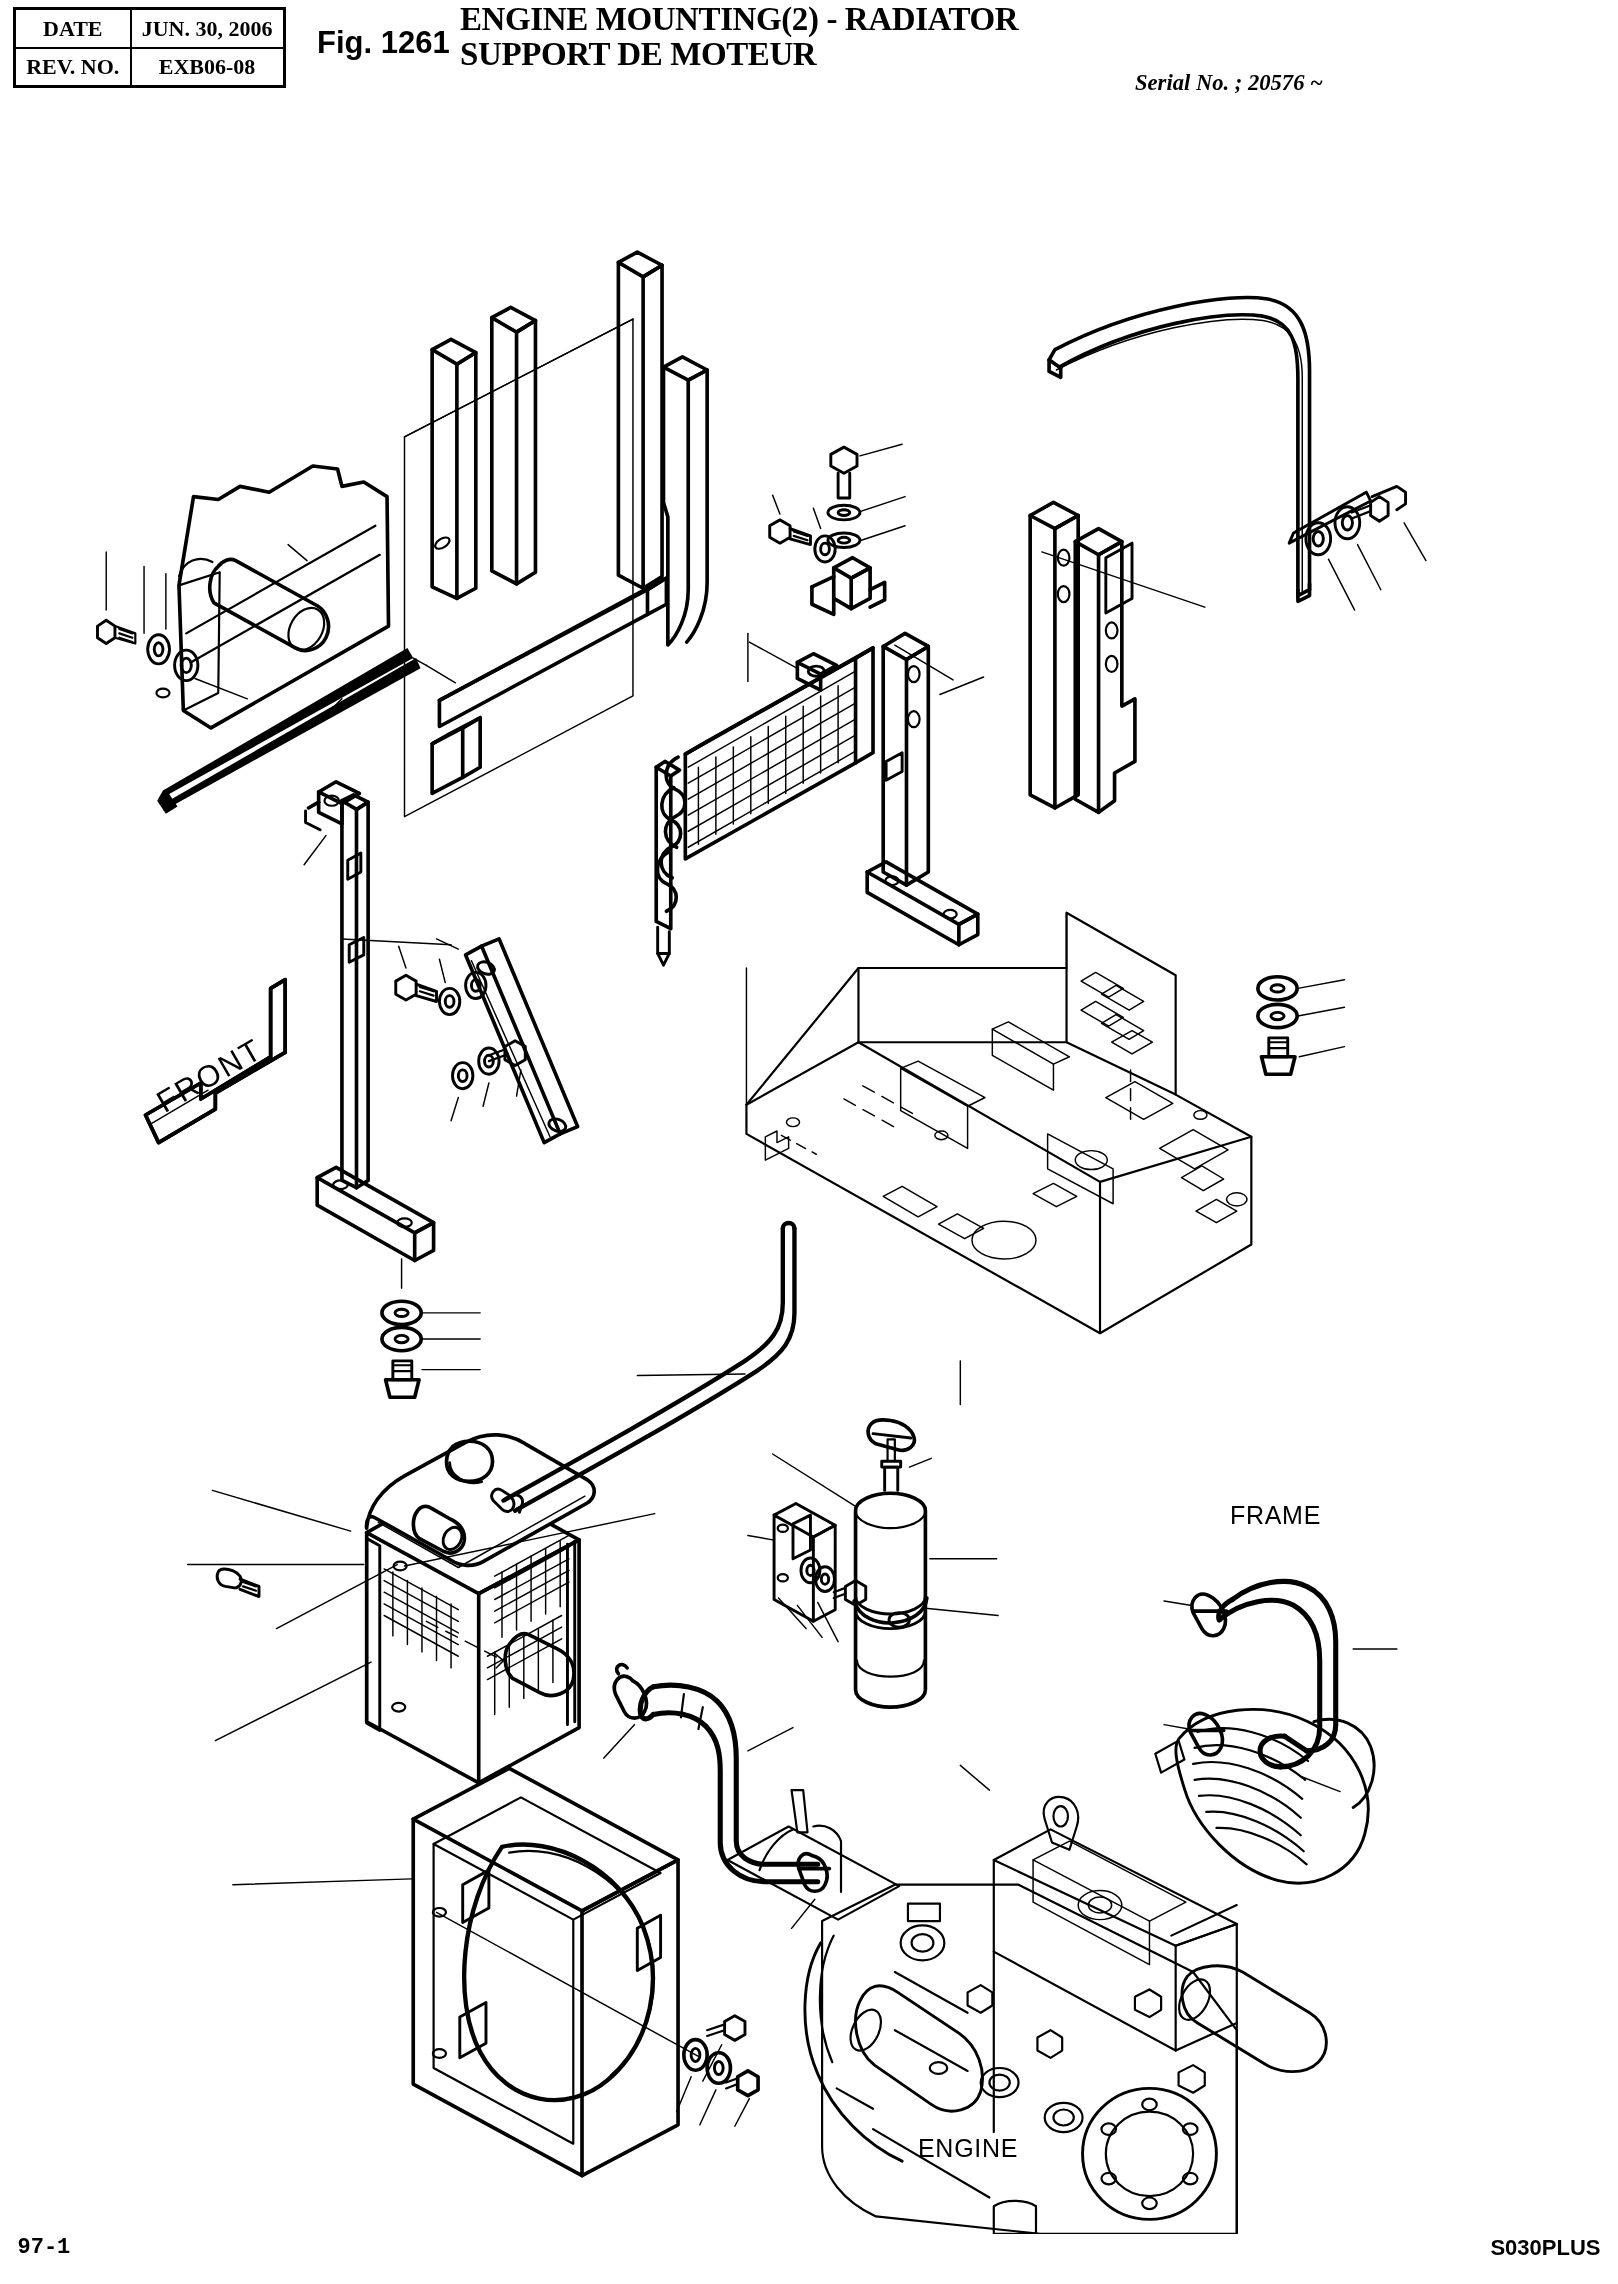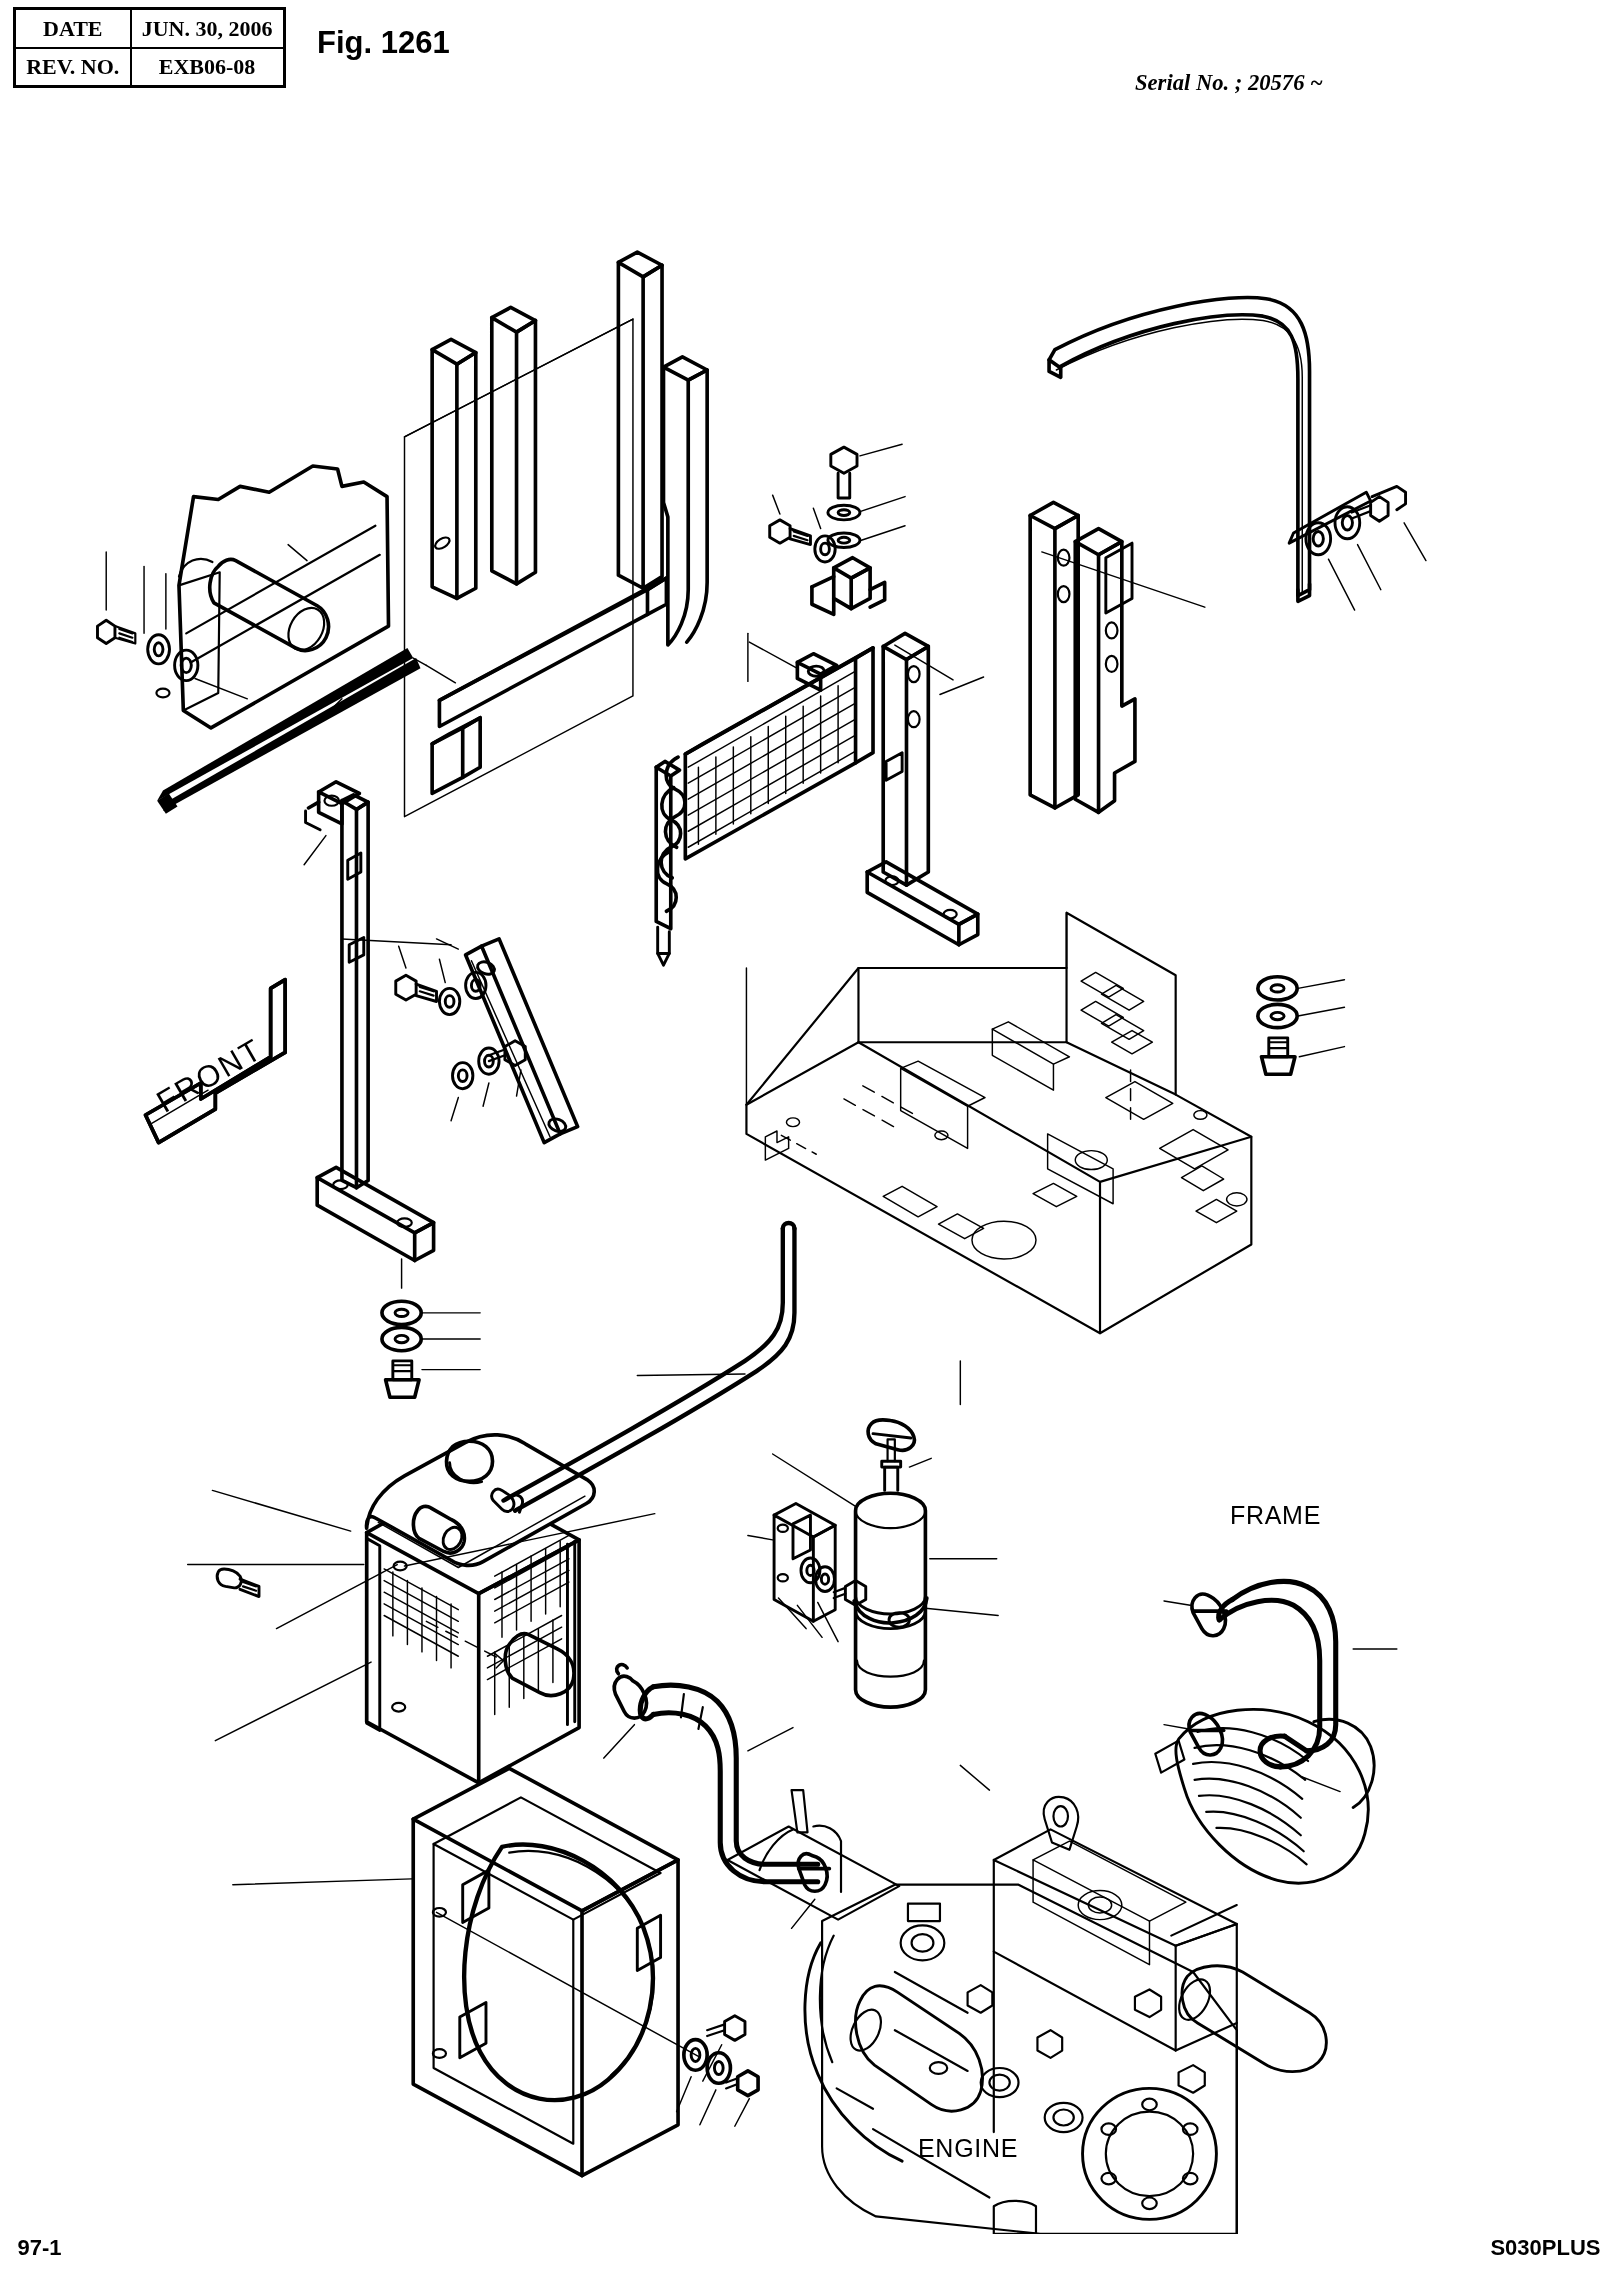--- a/index.html
+++ b/index.html
@@ -40,21 +40,21 @@
     position:absolute;left:1135px;top:70px;
     font-size:22.6px;font-weight:bold;white-space:nowrap;
     font-family:"Liberation Serif", serif;
     font-style:italic;
   }
 
   
   #page-no{
     position:absolute;left:17.5px;top:2235px;
     font-size:22px;font-weight:bold;
-    font-family:Liberation Sans, sans-serif;
+    font-family:Liberation Mono, monospace;
   }
   #model-no{
     position:absolute;right:17.5px;top:2235px;
     font-size:22px;font-weight:bold;
     font-family:"Liberation Sans", sans-serif;
   }
 
   
   #drawing{position:absolute;left:0;top:124px;width:1618px;height:2110px;}
   #drawing svg{display:block;}
@@ -80,20 +80,24 @@
     </tr>
     <tr>
       <td class="k">REV. NO.</td>
       <td class="v">EXB06-08</td>
     </tr>
   </tbody>
     </table>
 
   <div id="fig-no">Fig. 1261</div>
 
+  <div id="title-wrap">
+    <span id="title-line1">ENGINE MOUNTING(2) - RADIATOR</span>
+    <span id="title-line2">SUPPORT DE MOTEUR</span>
+  </div>
 
   <div id="serial">Serial No. ; 20576 ~</div>
 </div>
 
 <div id="drawing">
 
 <svg width="1618" height="2110" viewBox="0 0 2224 2900" xmlns="http://www.w3.org/2000/svg">
   <g fill="none" stroke="#000" stroke-width="3" stroke-linecap="round" stroke-linejoin="round">
 
   <g>

